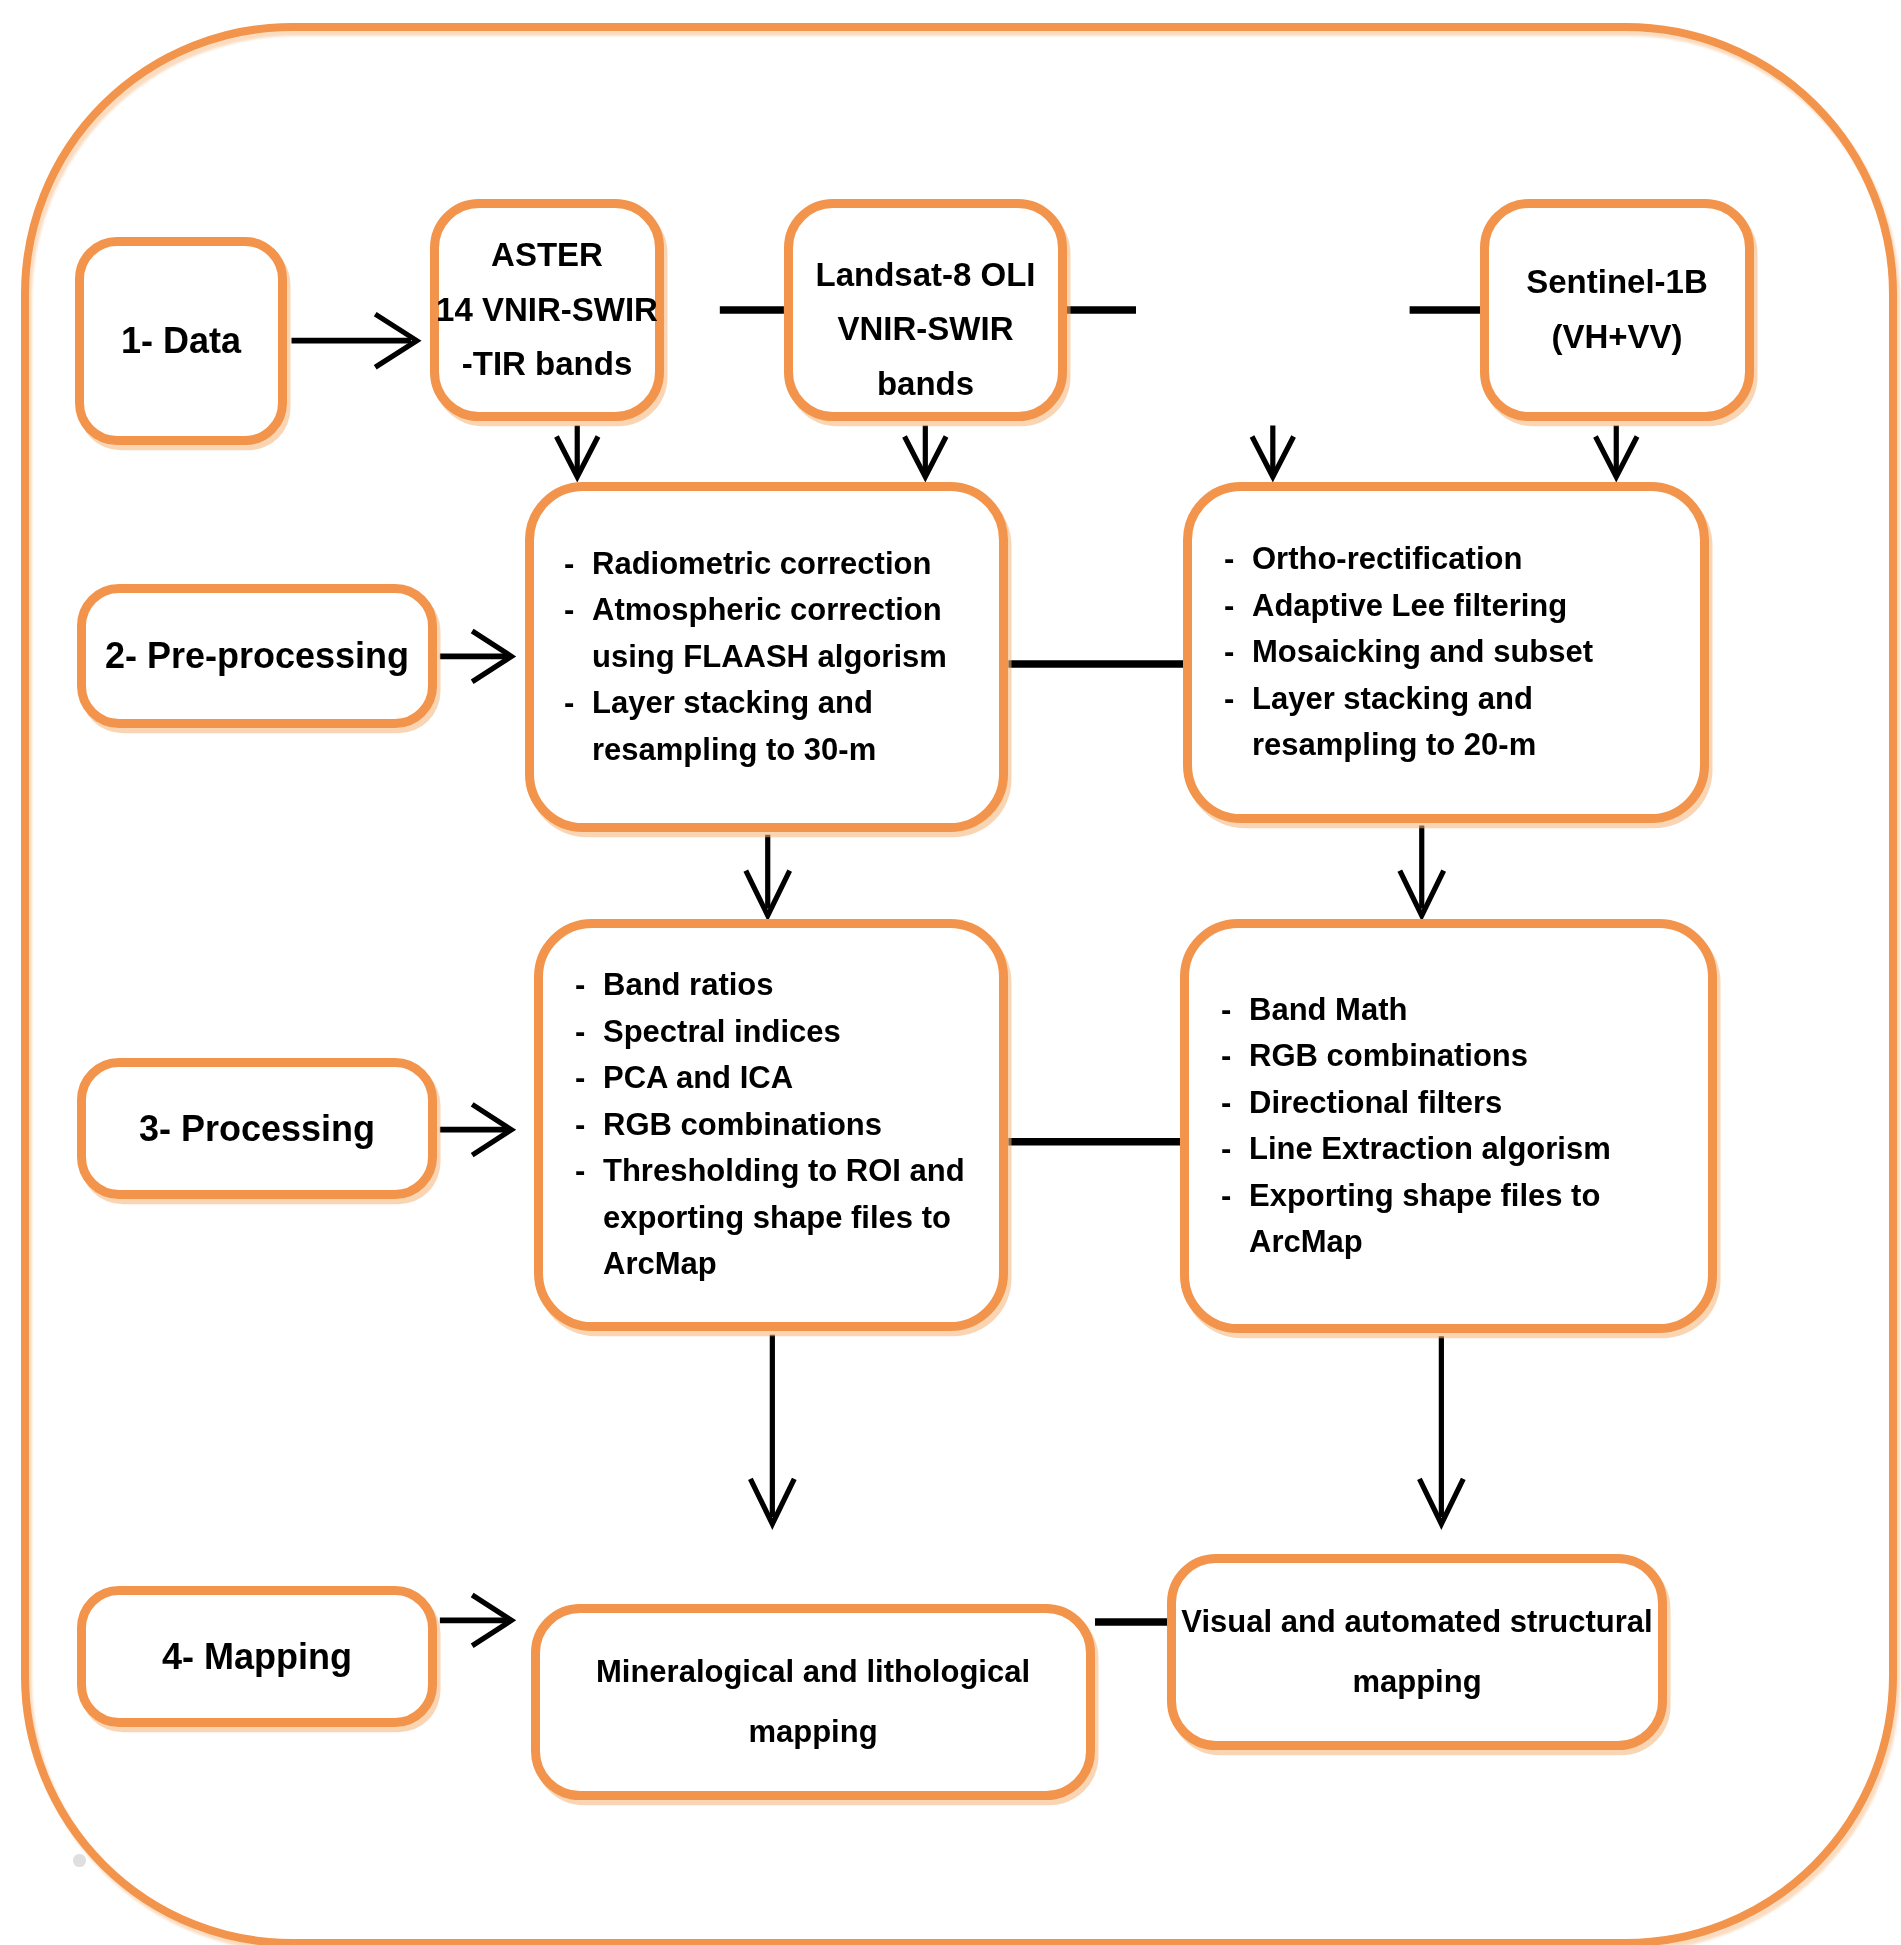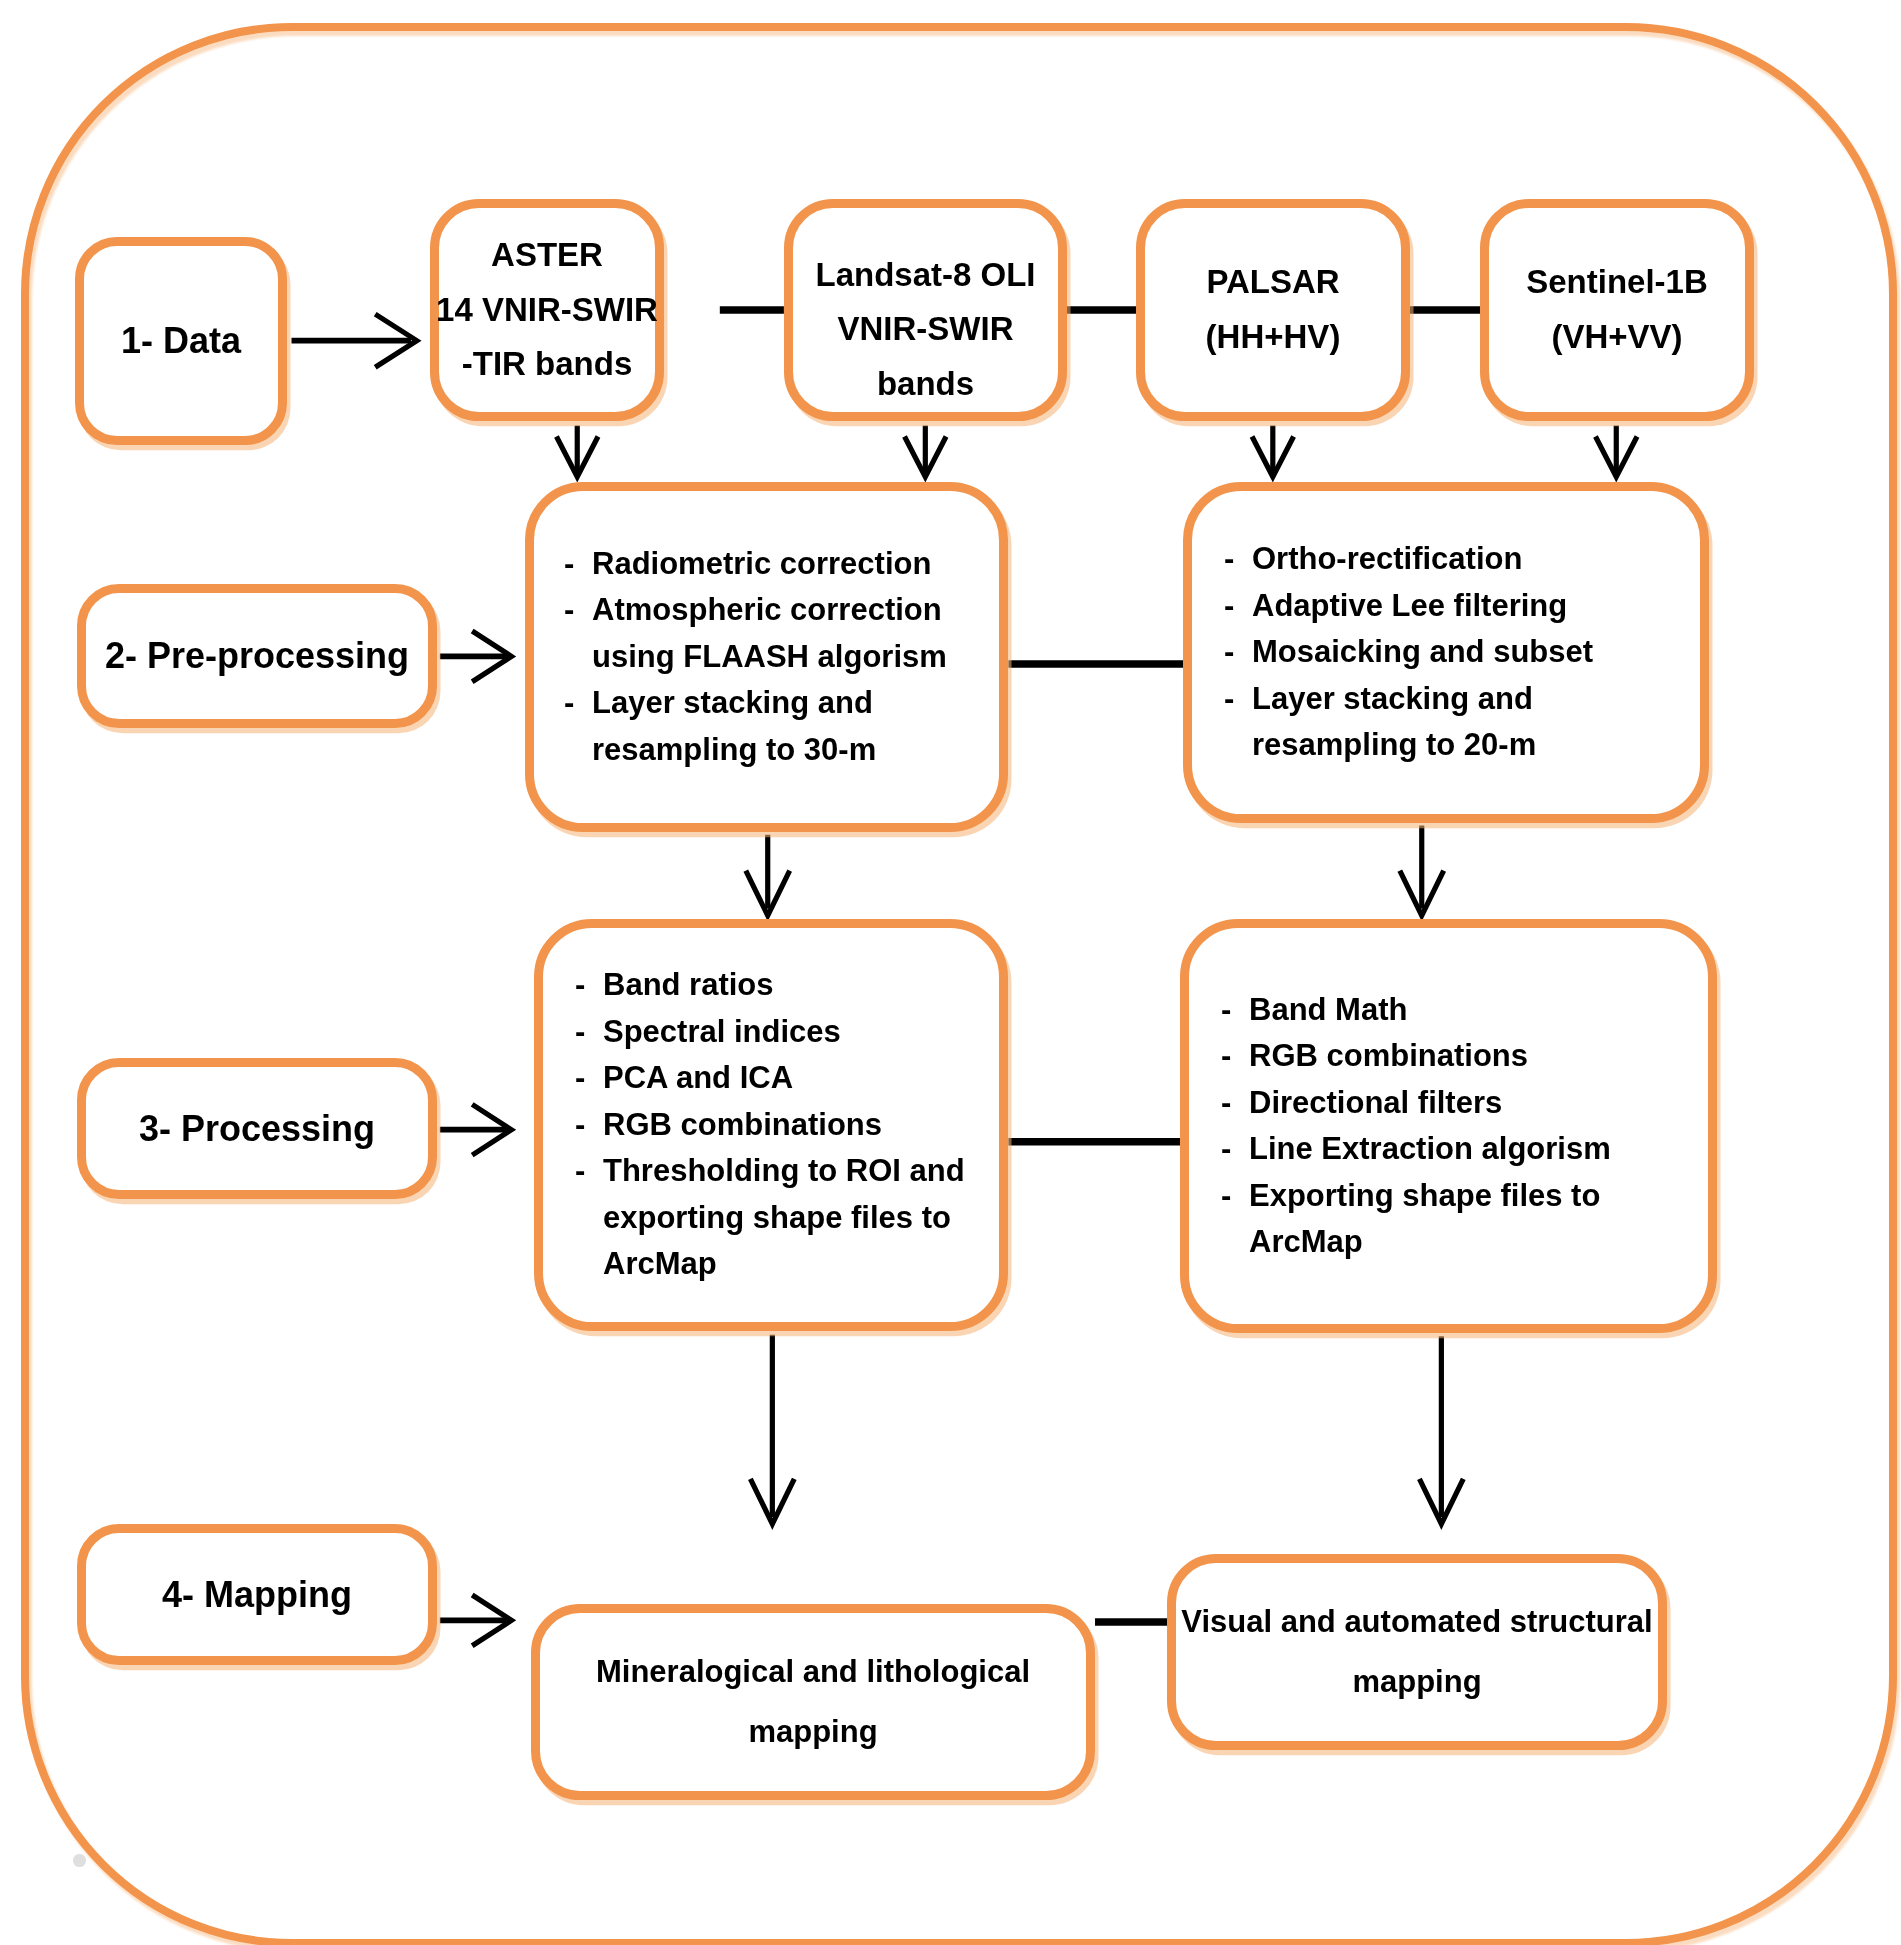--- a/index.html
+++ b/index.html
@@ -113,38 +113,34 @@
 
   <div class="obox stage" style="left:75px;top:237px;width:212px;height:208px;">
     <div>1- Data</div>
   </div>
   <div class="obox stage" style="left:77px;top:584px;width:360px;height:144px;">
     <div>2- Pre-processing</div>
   </div>
   <div class="obox stage" style="left:77px;top:1058px;width:360px;height:141px;">
     <div>3- Processing</div>
   </div>
-  <div class="obox stage" style="left:77px;top:1524px;width:360px;height:141px;">
+  <div class="obox stage" style="left:77px;top:1586px;width:360px;height:141px;">
     <div>4- Mapping</div>
   </div>
 
   <div class="obox src" style="left:430px;top:199px;width:234px;height:222px;">
     <div class="ln">ASTER</div>
     <div class="ln">14 VNIR-SWIR</div>
     <div class="ln">-TIR bands</div>
   </div>
   <div class="obox src" style="left:784px;top:199px;width:283px;height:222px;justify-content:flex-end;">
     <div class="ln">Landsat-8 OLI</div>
     <div class="ln">VNIR-SWIR</div>
     <div class="ln">bands</div>
   </div>
-  <div class="obox src" style="left:1136px;top:199px;width:274px;height:222px;">
-    <div class="ln">PALSAR</div>
-    <div class="ln">(HH+HV)</div>
-  </div>
   <div class="obox src" style="left:1480px;top:199px;width:274px;height:222px;">
     <div class="ln">Sentinel-1B</div>
     <div class="ln">(VH+VV)</div>
   </div>
 
   <div class="obox list pad-preL" style="left:525px;top:482px;width:483px;height:350px;">
     <div class="bullet">
       <span class="dash">-</span>
       <span class="txt">Radiometric correction</span>
     </div>

